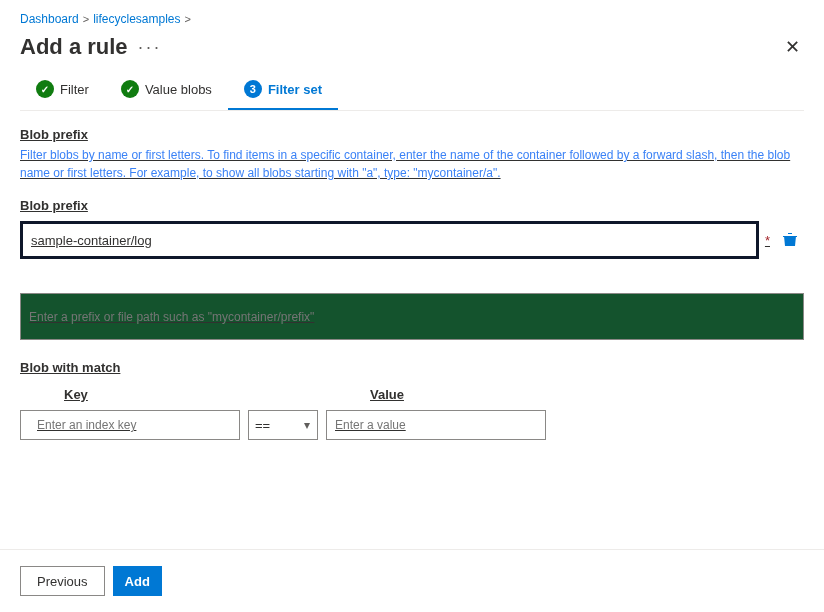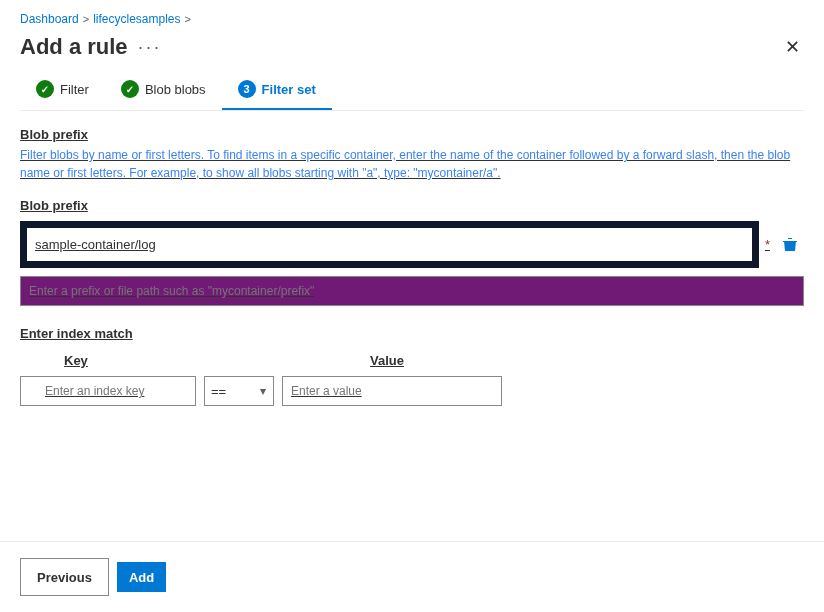--- a/index.html
+++ b/index.html
@@ -163,22 +163,22 @@
     }
 
     .prefix-row {
       display: flex;
       align-items: center;
       gap: 6px;
       margin-bottom: 8px;
     }
     .prefix-input {
       flex: 1;
-      height: 47px;
-      border: 7px solid #0f172a;
+      height: 38px;
+      border: 3px solid #0f172a;
       padding: 4px 8px;
       font-size: 13px;
       color: #323130;
       outline: none;
     }
     .required-star {
       color: #a4262c;
       font-size: 13px;
     }
     .delete-btn {
@@ -189,45 +189,46 @@
       justify-content: center;
       cursor: pointer;
       color: #0078d4;
       background: none;
       border: none;
       font-size: 16px;
     }
 
     .prefix-input-secondary {
       width: 100%;
+      height: 47px;
+      border: 1px solid #8a8886;
+      padding: 4px 8px;
+      font-size: 12px;
+      color: #a19f9d;
+      outline: none;
+      background: #14532d;
+      margin-top: 26px;
+    }
+
+    
+    .index-section {
+      margin-top: 20px;
+    }
+
+    .index-row {
+      display: flex;
+      align-items: center;
+      gap: 8px;
+      margin-top: 8px;
+    }
+    .key-input {
+      width: 220px;
       height: 30px;
       border: 1px solid #8a8886;
-      padding: 4px 8px;
-      font-size: 12px;
-      color: #a19f9d;
-      outline: none;
-      background: #701a75;
-    }
-
-    
-    .index-section {
-      margin-top: 20px;
-    }
-
-    .index-row {
-      display: flex;
-      align-items: center;
-      gap: 8px;
-      margin-top: 8px;
-    }
-    .key-input {
-      width: 176px;
-      height: 30px;
-      border: 1px solid #8a8886;
-      padding: 4px 24px;
+      padding: 4px 16px;
       font-size: 12px;
       color: #a19f9d;
       outline: none;
     }
     .op-select {
       width: 70px;
       height: 30px;
       border: 1px solid #8a8886;
       padding: 2px 6px;
       font-size: 13px;
@@ -284,28 +285,27 @@
       background: #edebe9;
       margin: 0;
     }
     .footer {
       display: flex;
       align-items: center;
       gap: 8px;
       padding: 16px 20px;
     }
     .btn-previous {
-      height: 38px;
+      height: 30px;
       padding: 0 16px;
       border: 1px solid #8a8886;
       background: #fff;
       color: #323130;
       font-size: 13px;
       cursor: pointer;
-      font-weight: bold;
     }
     .btn-add {
       height: 30px;
       padding: 0 12px;
       border: none;
       background: #0078d4;
       color: #fff;
       font-size: 13px;
       cursor: pointer;
       font-weight: 600;
@@ -331,21 +331,21 @@
     <button class="close-btn">✕</button>
   </div>
 
   <div class="tabs">
     <div class="tab completed">
       <span class="tab-check">✓</span>
       <span>Filter</span>
     </div>
     <div class="tab completed">
       <span class="tab-check">✓</span>
-      <span>Blob blobs</span>
+      <span>Value blobs</span>
     </div>
     <div class="tab active">
       <span class="tab-num">3</span>
       <span>Filter set</span>
     </div>
   </div>
   <div class="divider"></div>
 
   <div class="content">
 
@@ -364,21 +364,21 @@
             <path d="M1 4h12l-1 10H2L1 4zm4-3h4v1H5V1zM0 4h14v1H0V4z"></path>
           </svg>
         </button>
       </div>
       <div class="prefix-row">
         <input class="prefix-input-secondary" type="text" placeholder="Enter a prefix or file path such as &quot;mycontainer/prefix&quot;" style="">
       </div>
     </div>
 
     <div class="index-section">
-      <div class="section-title">Enter index match</div>
+      <div class="section-title">Blob with match</div>
 
       <div class="index-col-headers">
         <div class="col-header col-header-key">Key</div>
         <div style="width:70px;"></div>
         <div class="col-header col-header-val">Value</div>
       </div>
 
       <div class="index-row">
         <input class="key-input" type="text" placeholder="Enter an index key" style="">
         <div class="op-select-wrapper">

